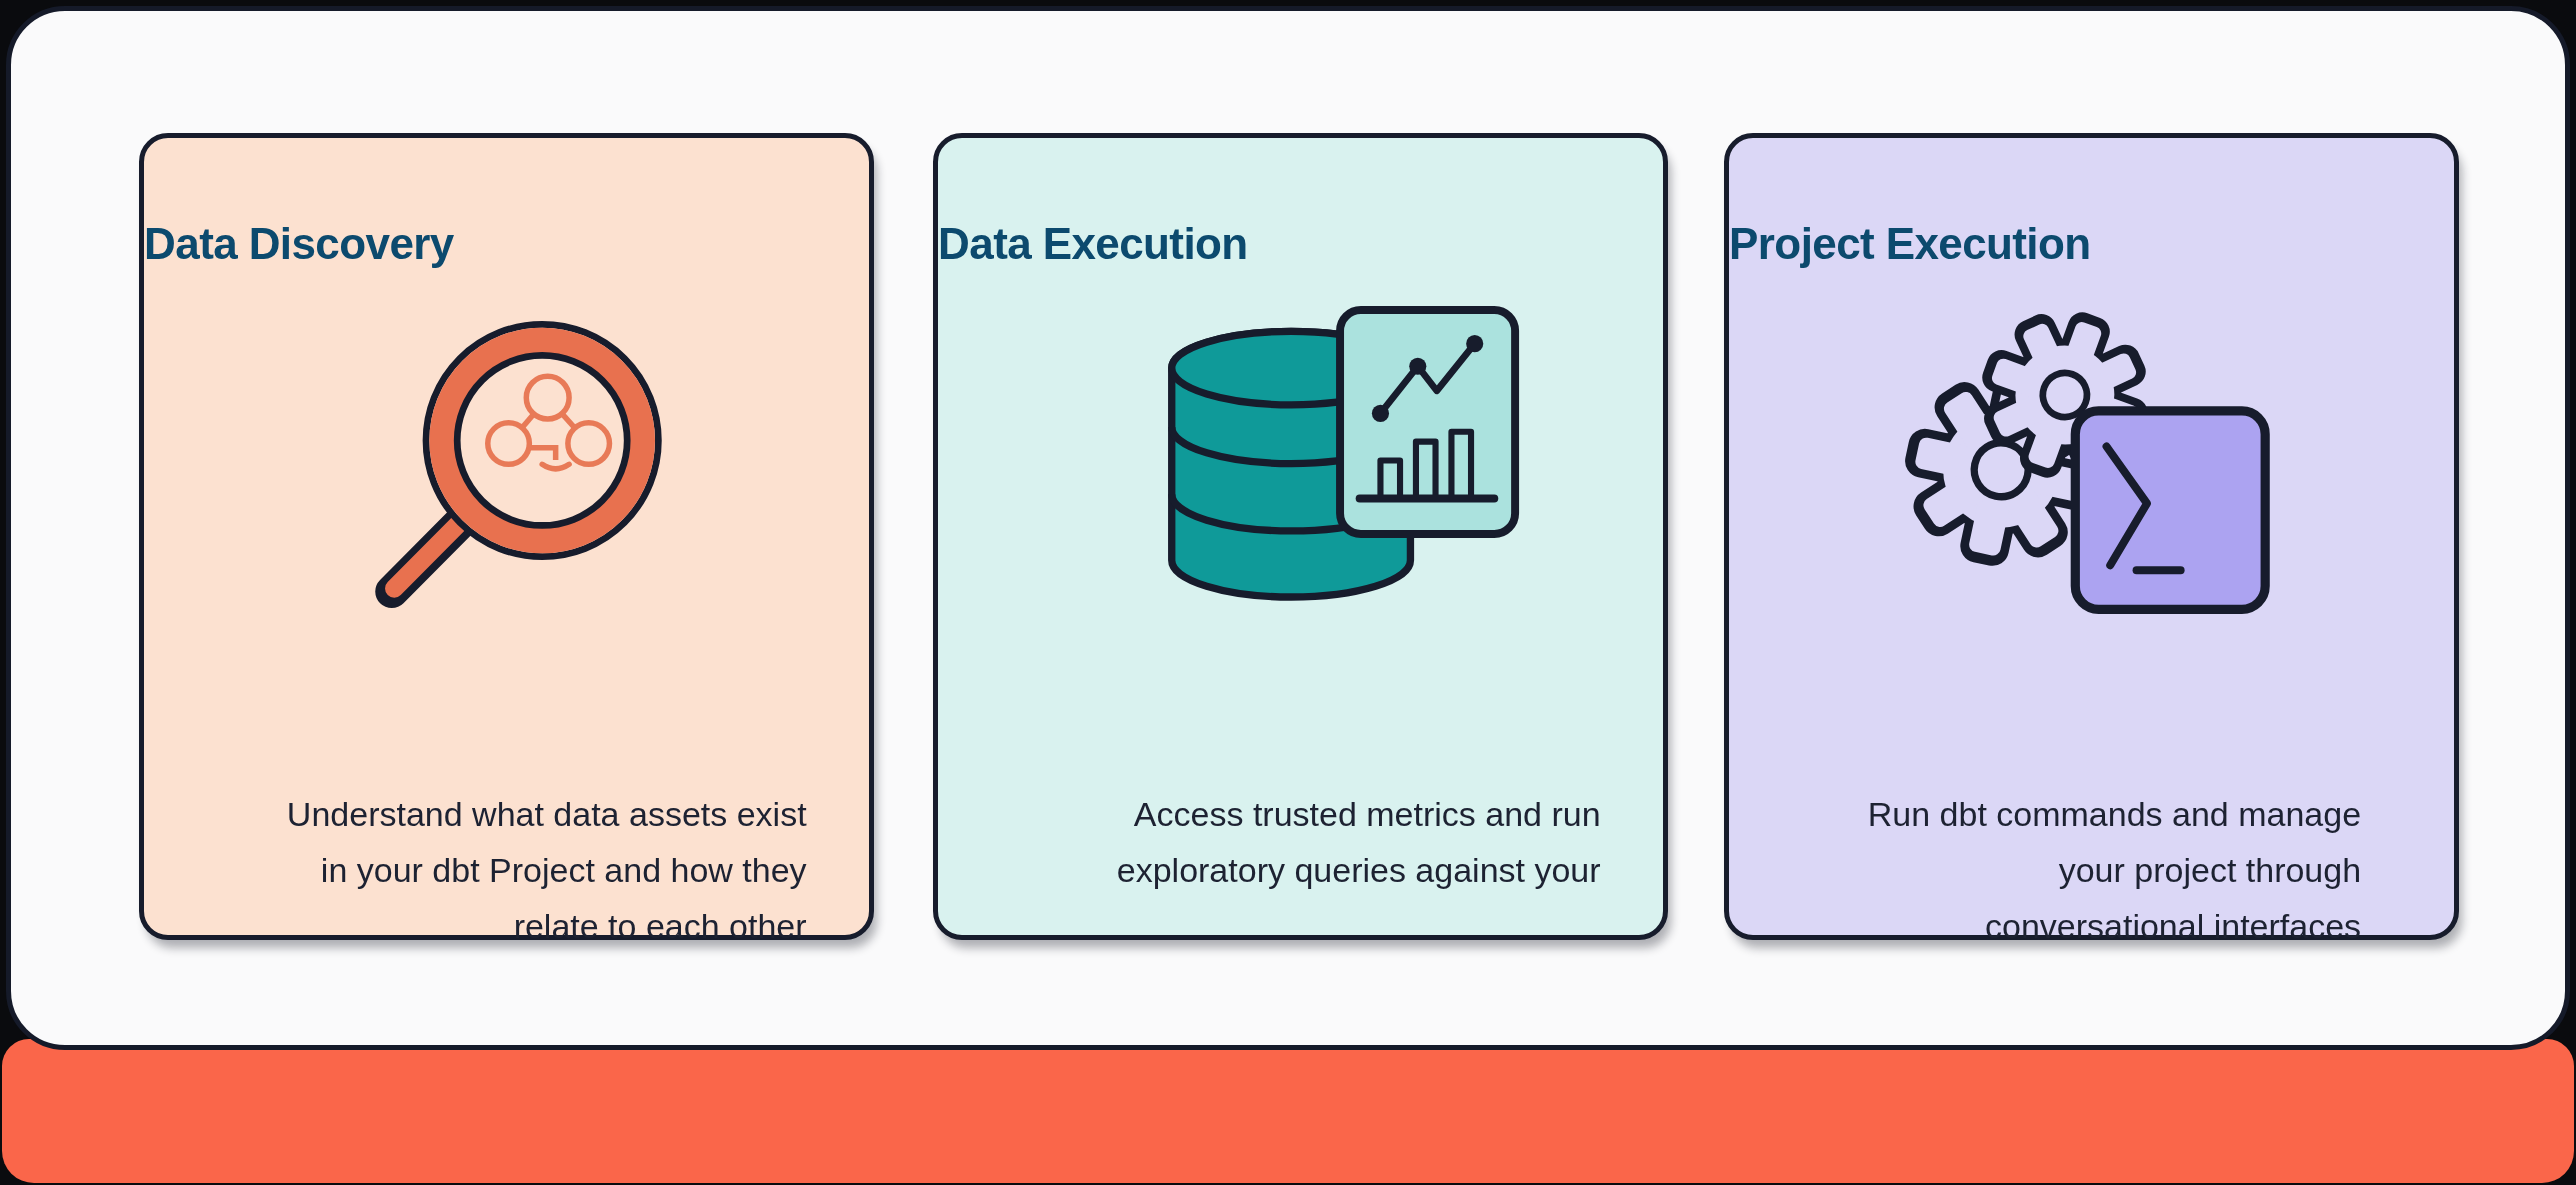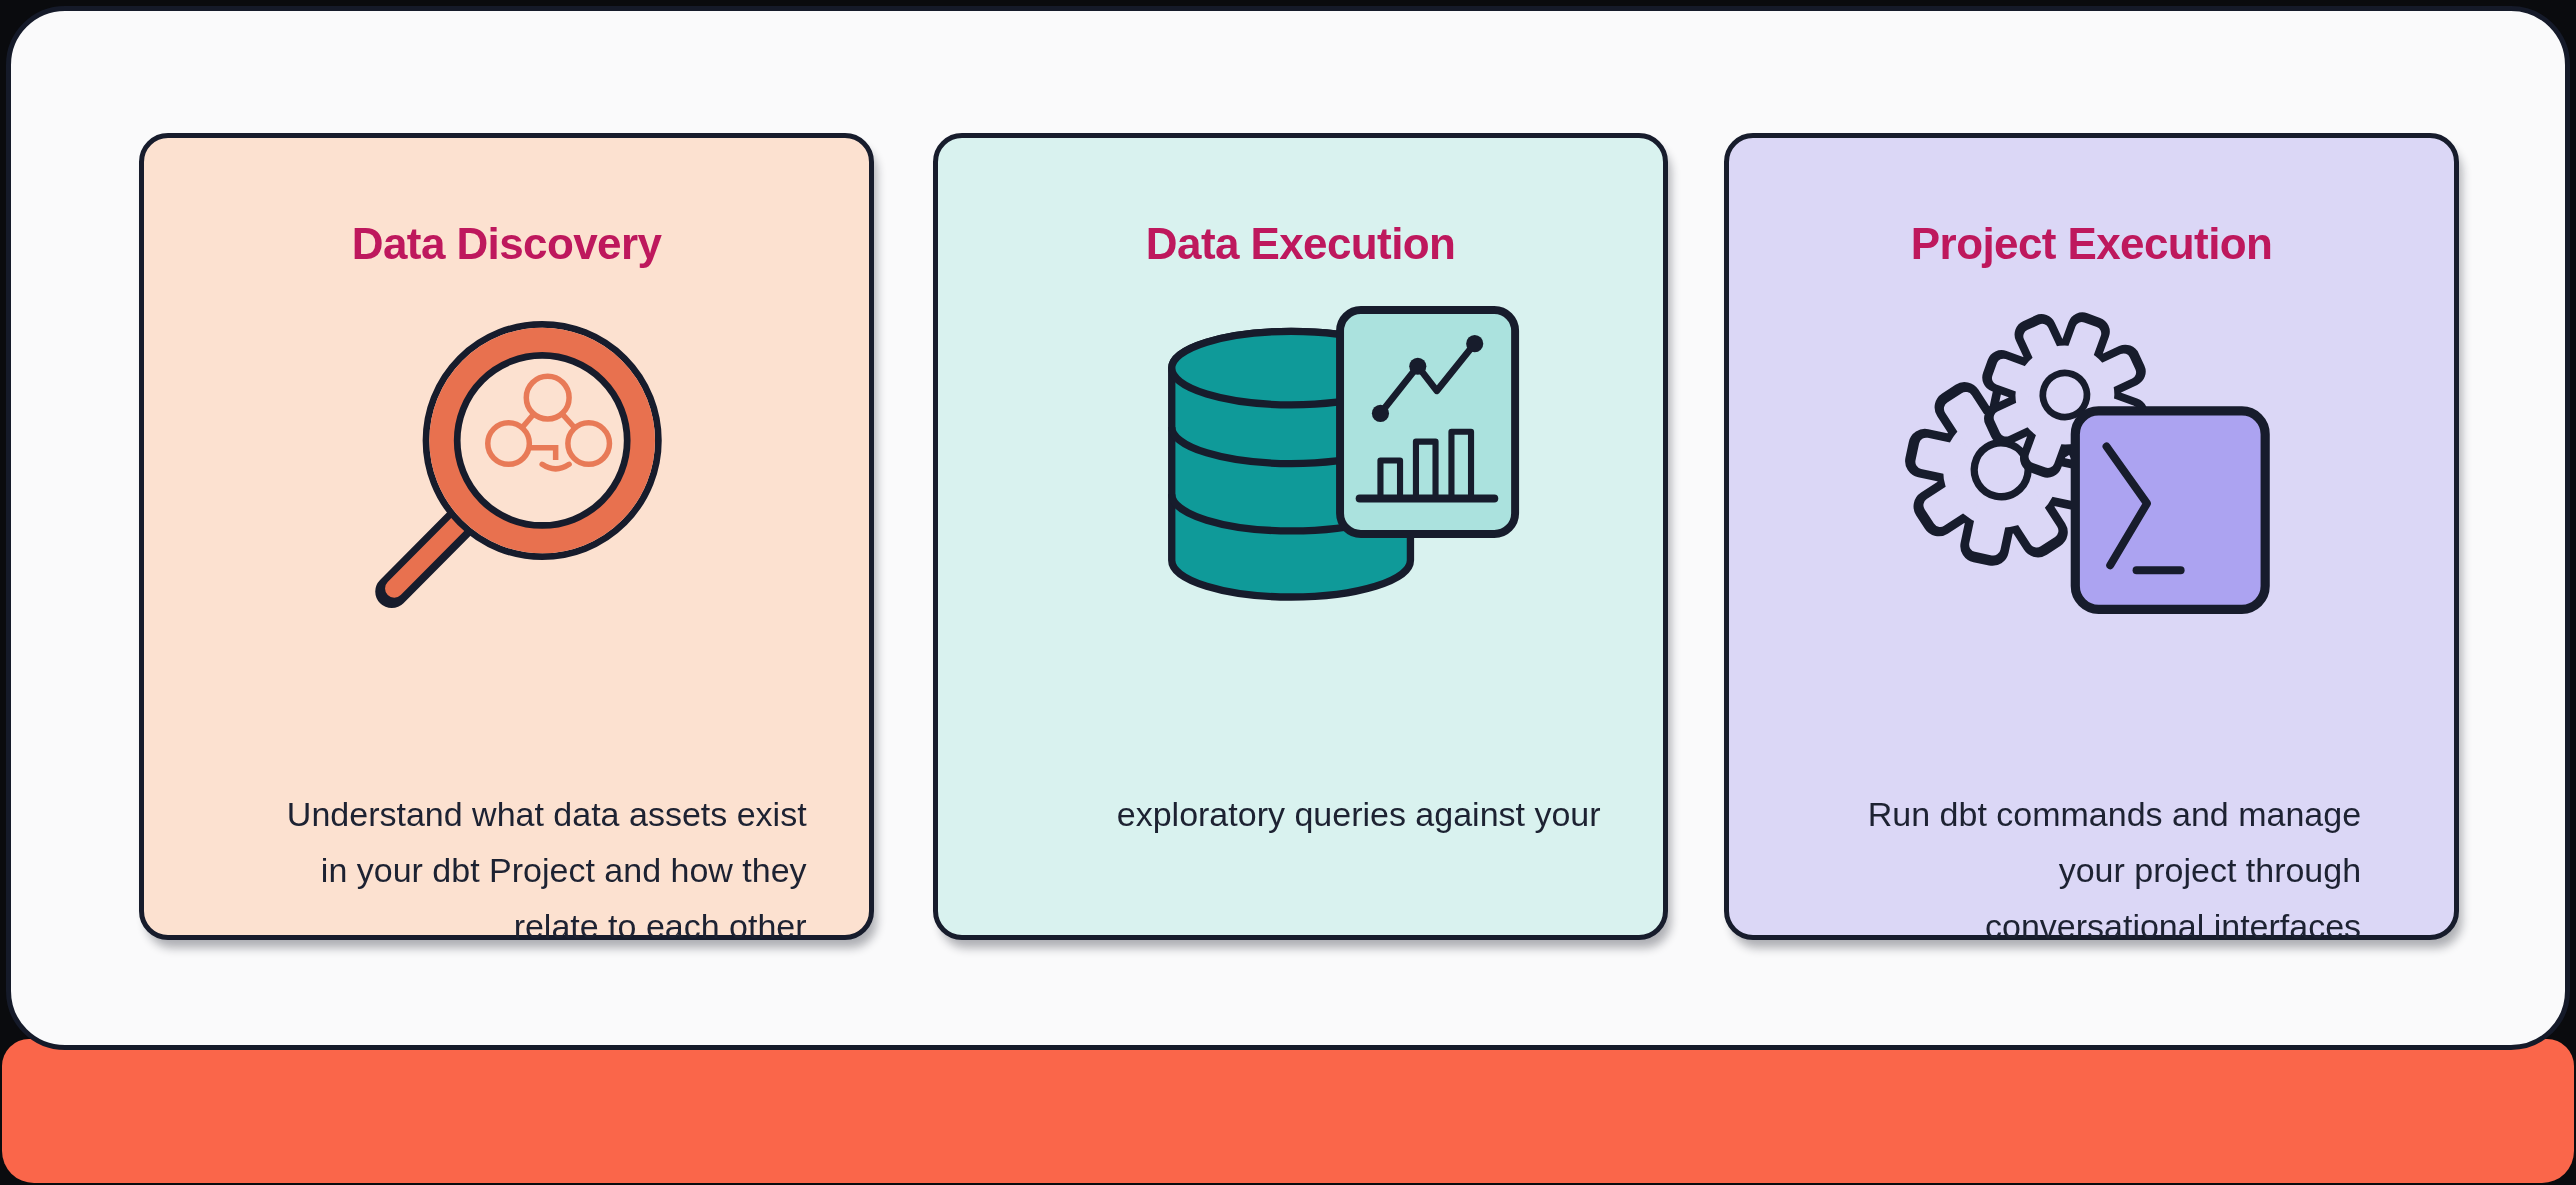--- a/index.html
+++ b/index.html
@@ -49,25 +49,24 @@
   }
   #card-discovery  { left: 128px;  background: #fce1d0; }
   #card-querying   { left: 922px; background: #d9f2ef; }
   #card-execution  { left: 1713px; background: #dbd7f6; }
 
   .card-title {
     position: absolute;
     top: 81px;
     left: 0;
     width: 100%;
-    text-align: center;
     font-size: 44px;
     font-weight: 700;
     letter-spacing: -0.6px;
-    color: #be185d;
+    color: #0c4a6e;
   }
   .card-desc {
     position: absolute;
     top: 648px;
     left: 50%;
     transform: translateX(-50%);
     width: 600px;
     text-align: right;
     font-size: 34px;
     line-height: 56px;
@@ -135,20 +134,21 @@
         <circle cx="413" cy="103" r="14" fill="#171c2c"></circle>
         <circle cx="506" cy="66" r="14" fill="#171c2c"></circle>
 
         <rect x="352" y="257" width="32" height="62" fill="#abe2de" stroke="#171c2c" stroke-width="10" stroke-linejoin="round"></rect>
         <rect x="410" y="226" width="32" height="93" fill="#abe2de" stroke="#171c2c" stroke-width="10" stroke-linejoin="round"></rect>
         <rect x="468" y="210" width="32" height="109" fill="#abe2de" stroke="#171c2c" stroke-width="10" stroke-linejoin="round"></rect>
         <line x1="318" y1="319" x2="538" y2="319" stroke="#171c2c" stroke-width="13" stroke-linecap="round"></line>
       </svg>
 
       <div class="card-desc">
+        <span>Access trusted metrics and run</span>
         <span>exploratory queries against your</span>
       </div>
     </div>
 
     <div class="card" id="card-execution">
       <div class="card-title">Project Execution</div>
 
       <svg class="icon-svg" style="left:171px; top:159px;" width="380" height="343" viewBox="0 0 620 560">
 
         <g transform="translate(165,282) rotate(12)">

